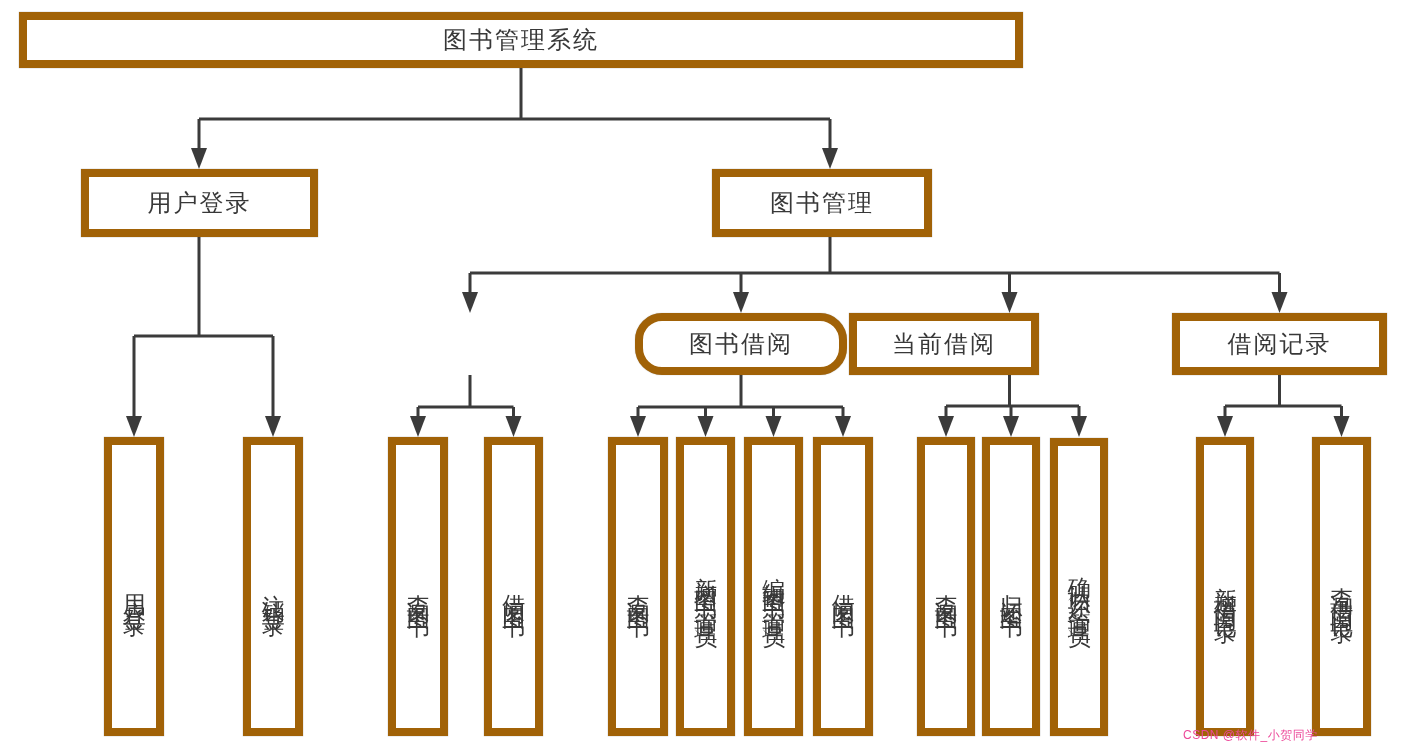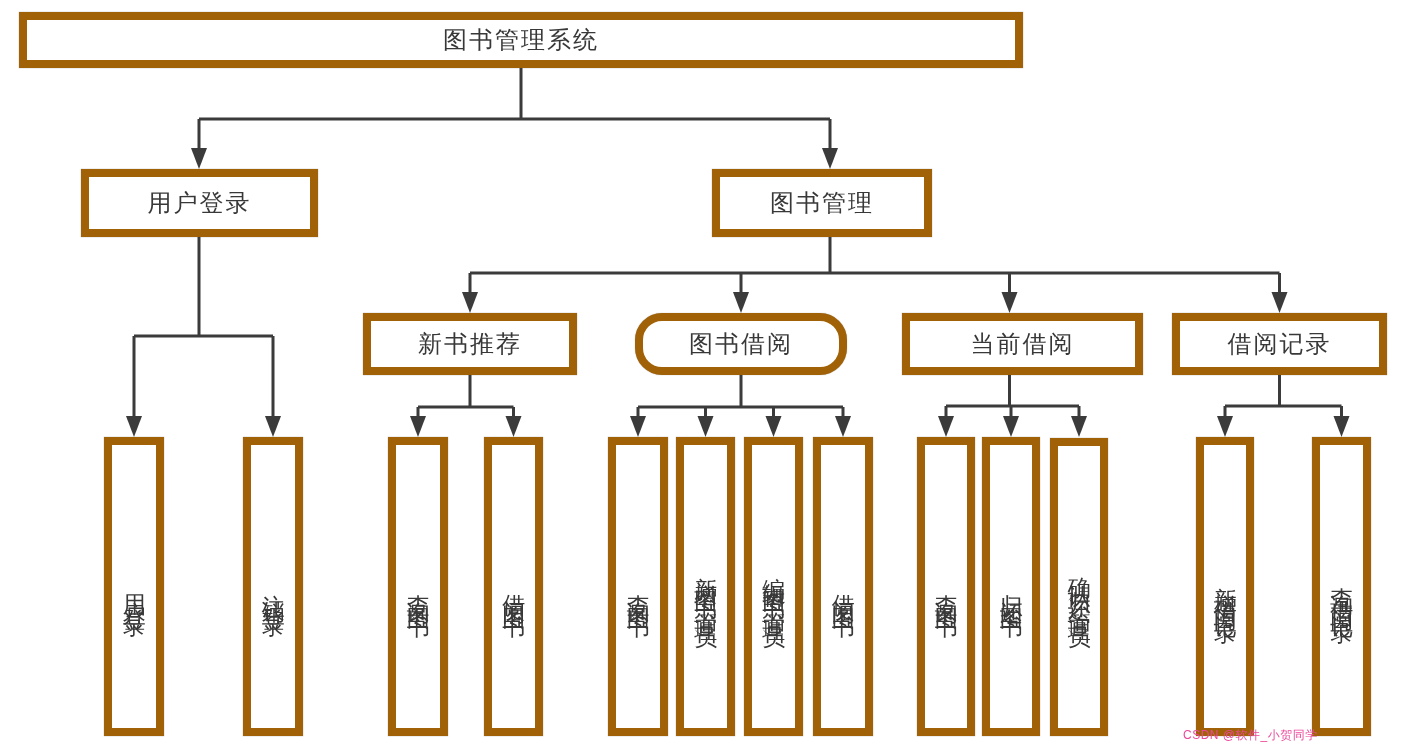--- a/index.html
+++ b/index.html
@@ -96,23 +96,22 @@
       <polygon points="1225,437 1217,416 1233,416"></polygon>
       <polygon points="1341.5,437 1333.5,416 1349.5,416"></polygon>
     </g>
   </svg>
 
   <div class="node" style="left:19px; top:12px; width:1004px; height:56px;">图书管理系统</div>
 
   <div class="node" style="left:81px; top:169px; width:237px; height:68px;">用户登录</div>
   <div class="node" style="left:712px; top:169px; width:220px; height:68px;">图书管理</div>
 
-  <div class="node" style="left:363px; top:313px; width:214px; height:62px;">新书推荐</div>
   <div class="node" style="left:635px; top:313px; width:212px; height:62px;border-radius:27px;">图书借阅</div>
-  <div class="node" style="left:902px; top:313px; width:241px; height:62px;">当前借阅</div>
+  <div class="node" style="left:849px; top:313px; width:190px; height:62px;">当前借阅</div>
   <div class="node" style="left:1172px; top:313px; width:215px; height:62px;">借阅记录</div>
 
   <div class="node vnode" style="left:104px; top:437px; width:60px; height:299px;">用户登录</div>
   <div class="node vnode" style="left:243px; top:437px; width:60px; height:299px;">注销登录</div>
 
   <div class="node vnode" style="left:388px; top:437px; width:60px; height:299px;">查询图书</div>
   <div class="node vnode" style="left:484px; top:437px; width:59px; height:299px;">借阅图书</div>
 
   <div class="node vnode" style="left:608px; top:437px; width:60px; height:299px;">查询图书</div>
   <div class="node vnode" style="left:676px; top:437px; width:59px; height:299px;">新增图书（管理员）</div>

